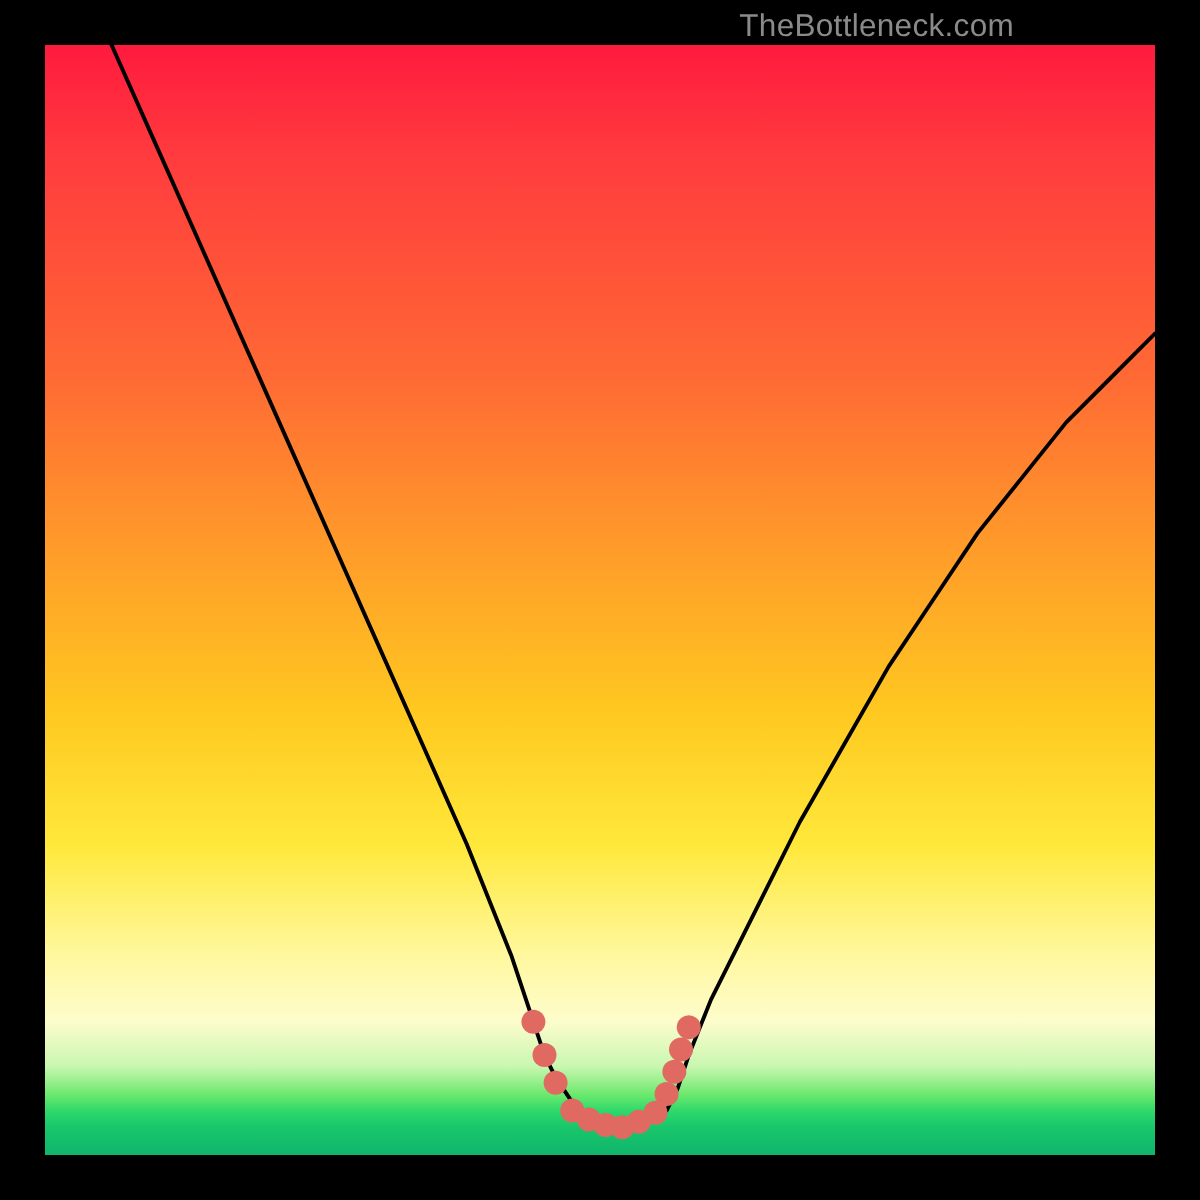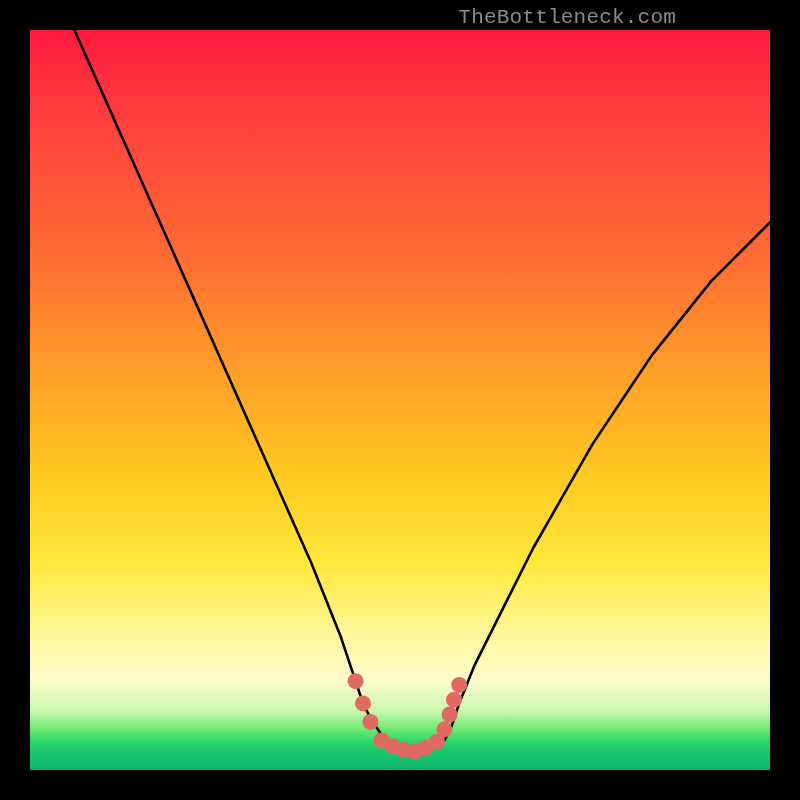--- a/index.html
+++ b/index.html
@@ -8,21 +8,20 @@
     width: 800px;
     height: 800px;
     background: #000000;
     overflow: hidden;
     font-family: Arial, Helvetica, sans-serif;
   }
   .canvas-wrap {
     position: relative;
     width: 688px;
     height: 800px;
-    font-family: Liberation Mono, monospace;
   }
   .plot-area {
     position: absolute;
     left: 30px;
     top: 30px;
     width: 740px;
     height: 740px;
     
     background: linear-gradient(
       to bottom,

